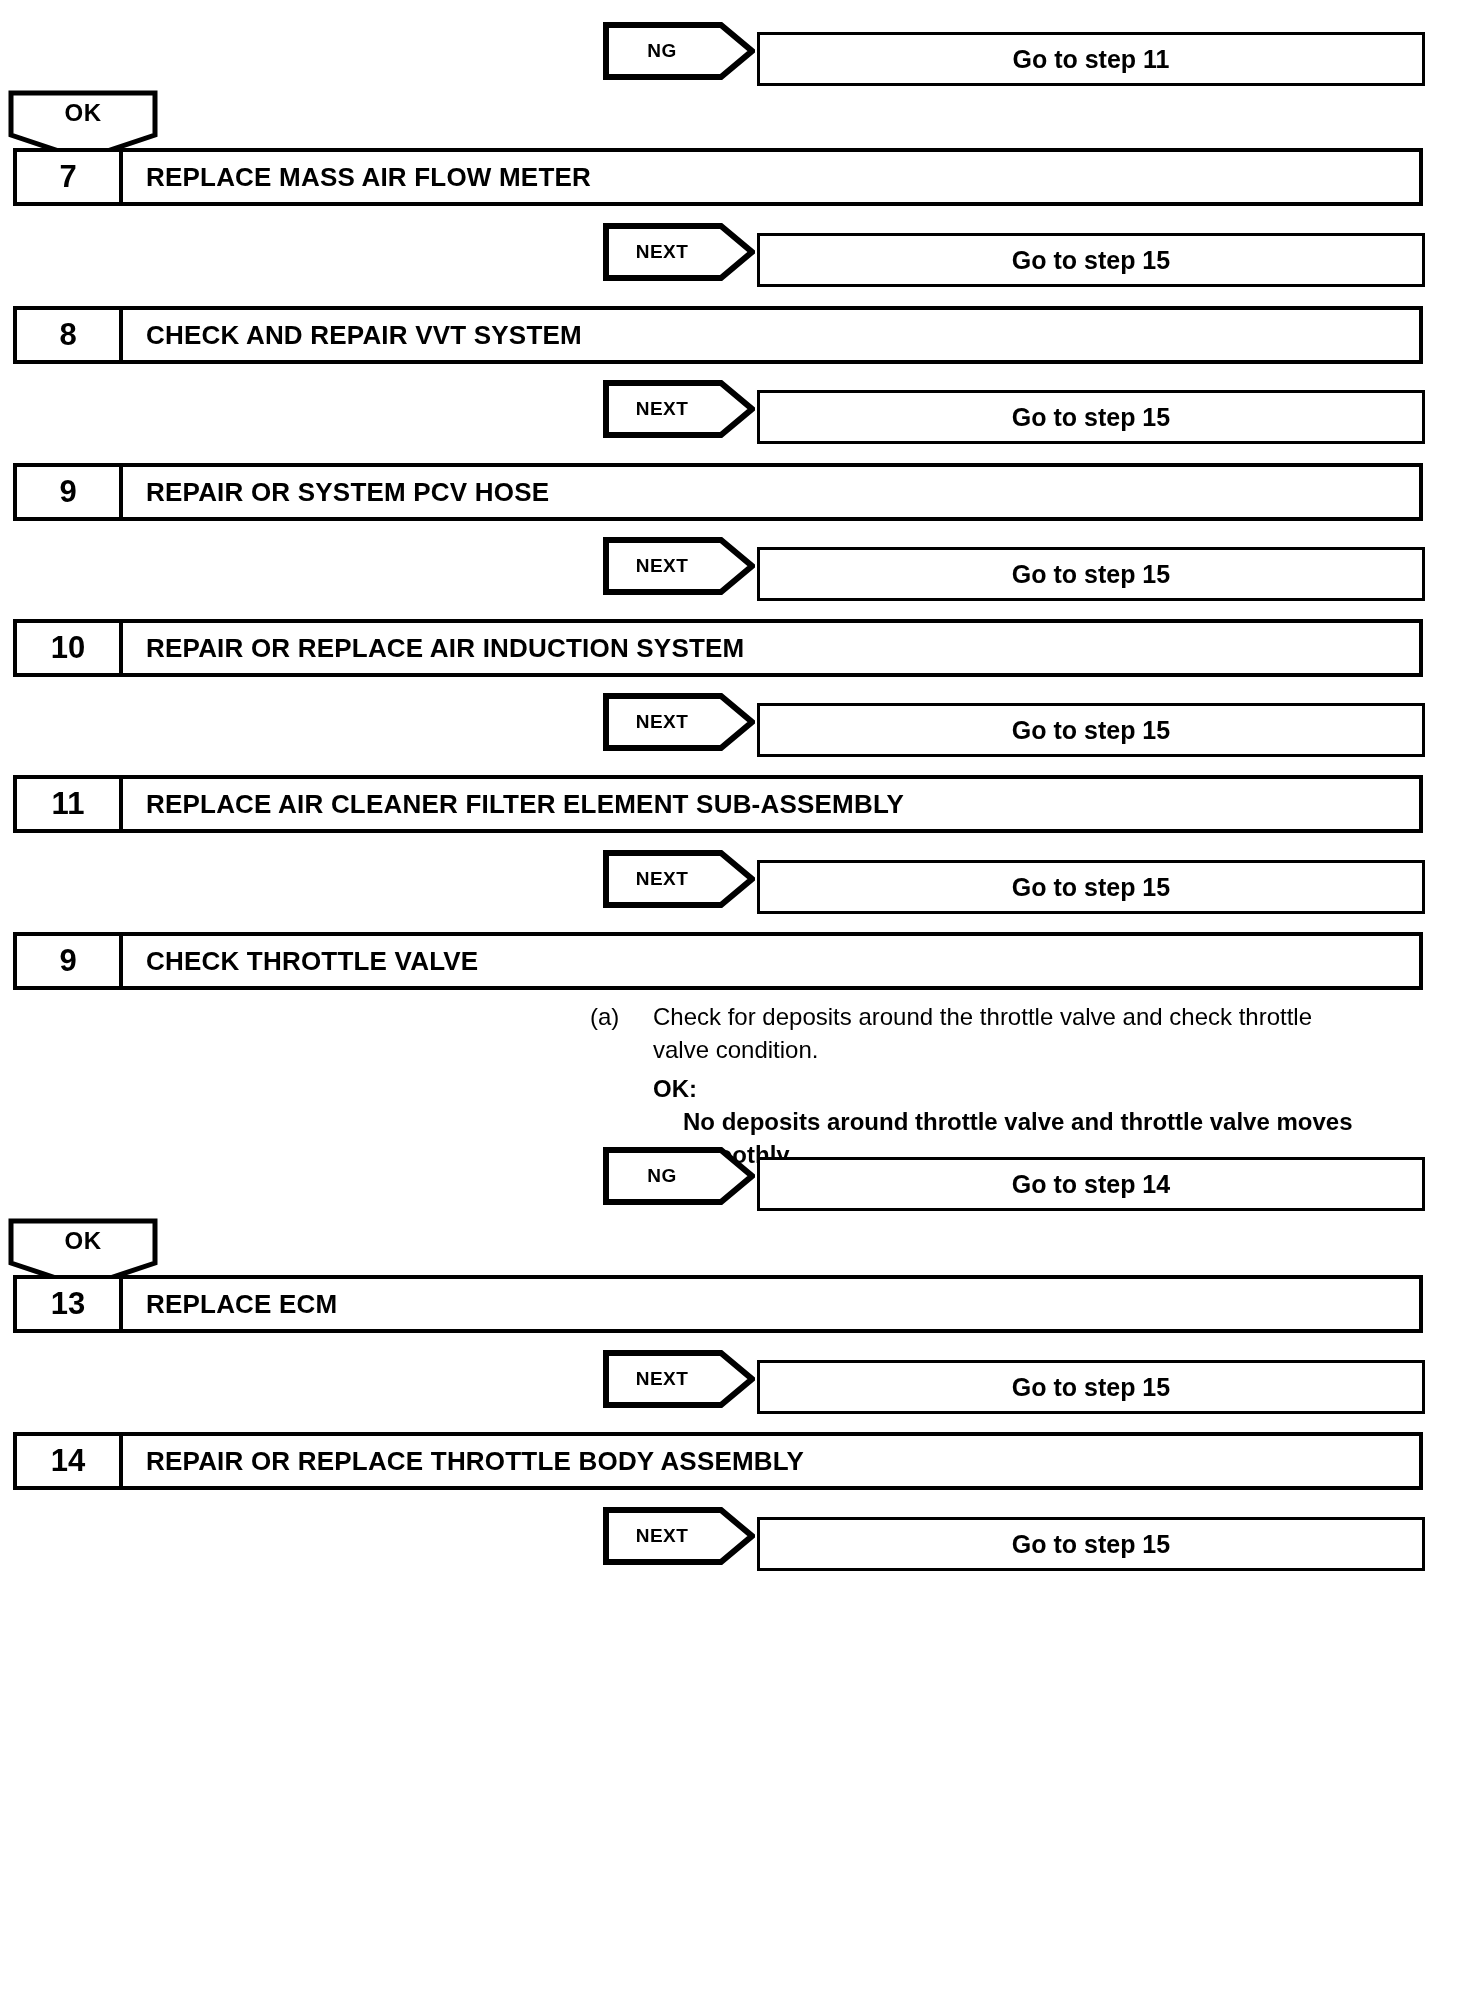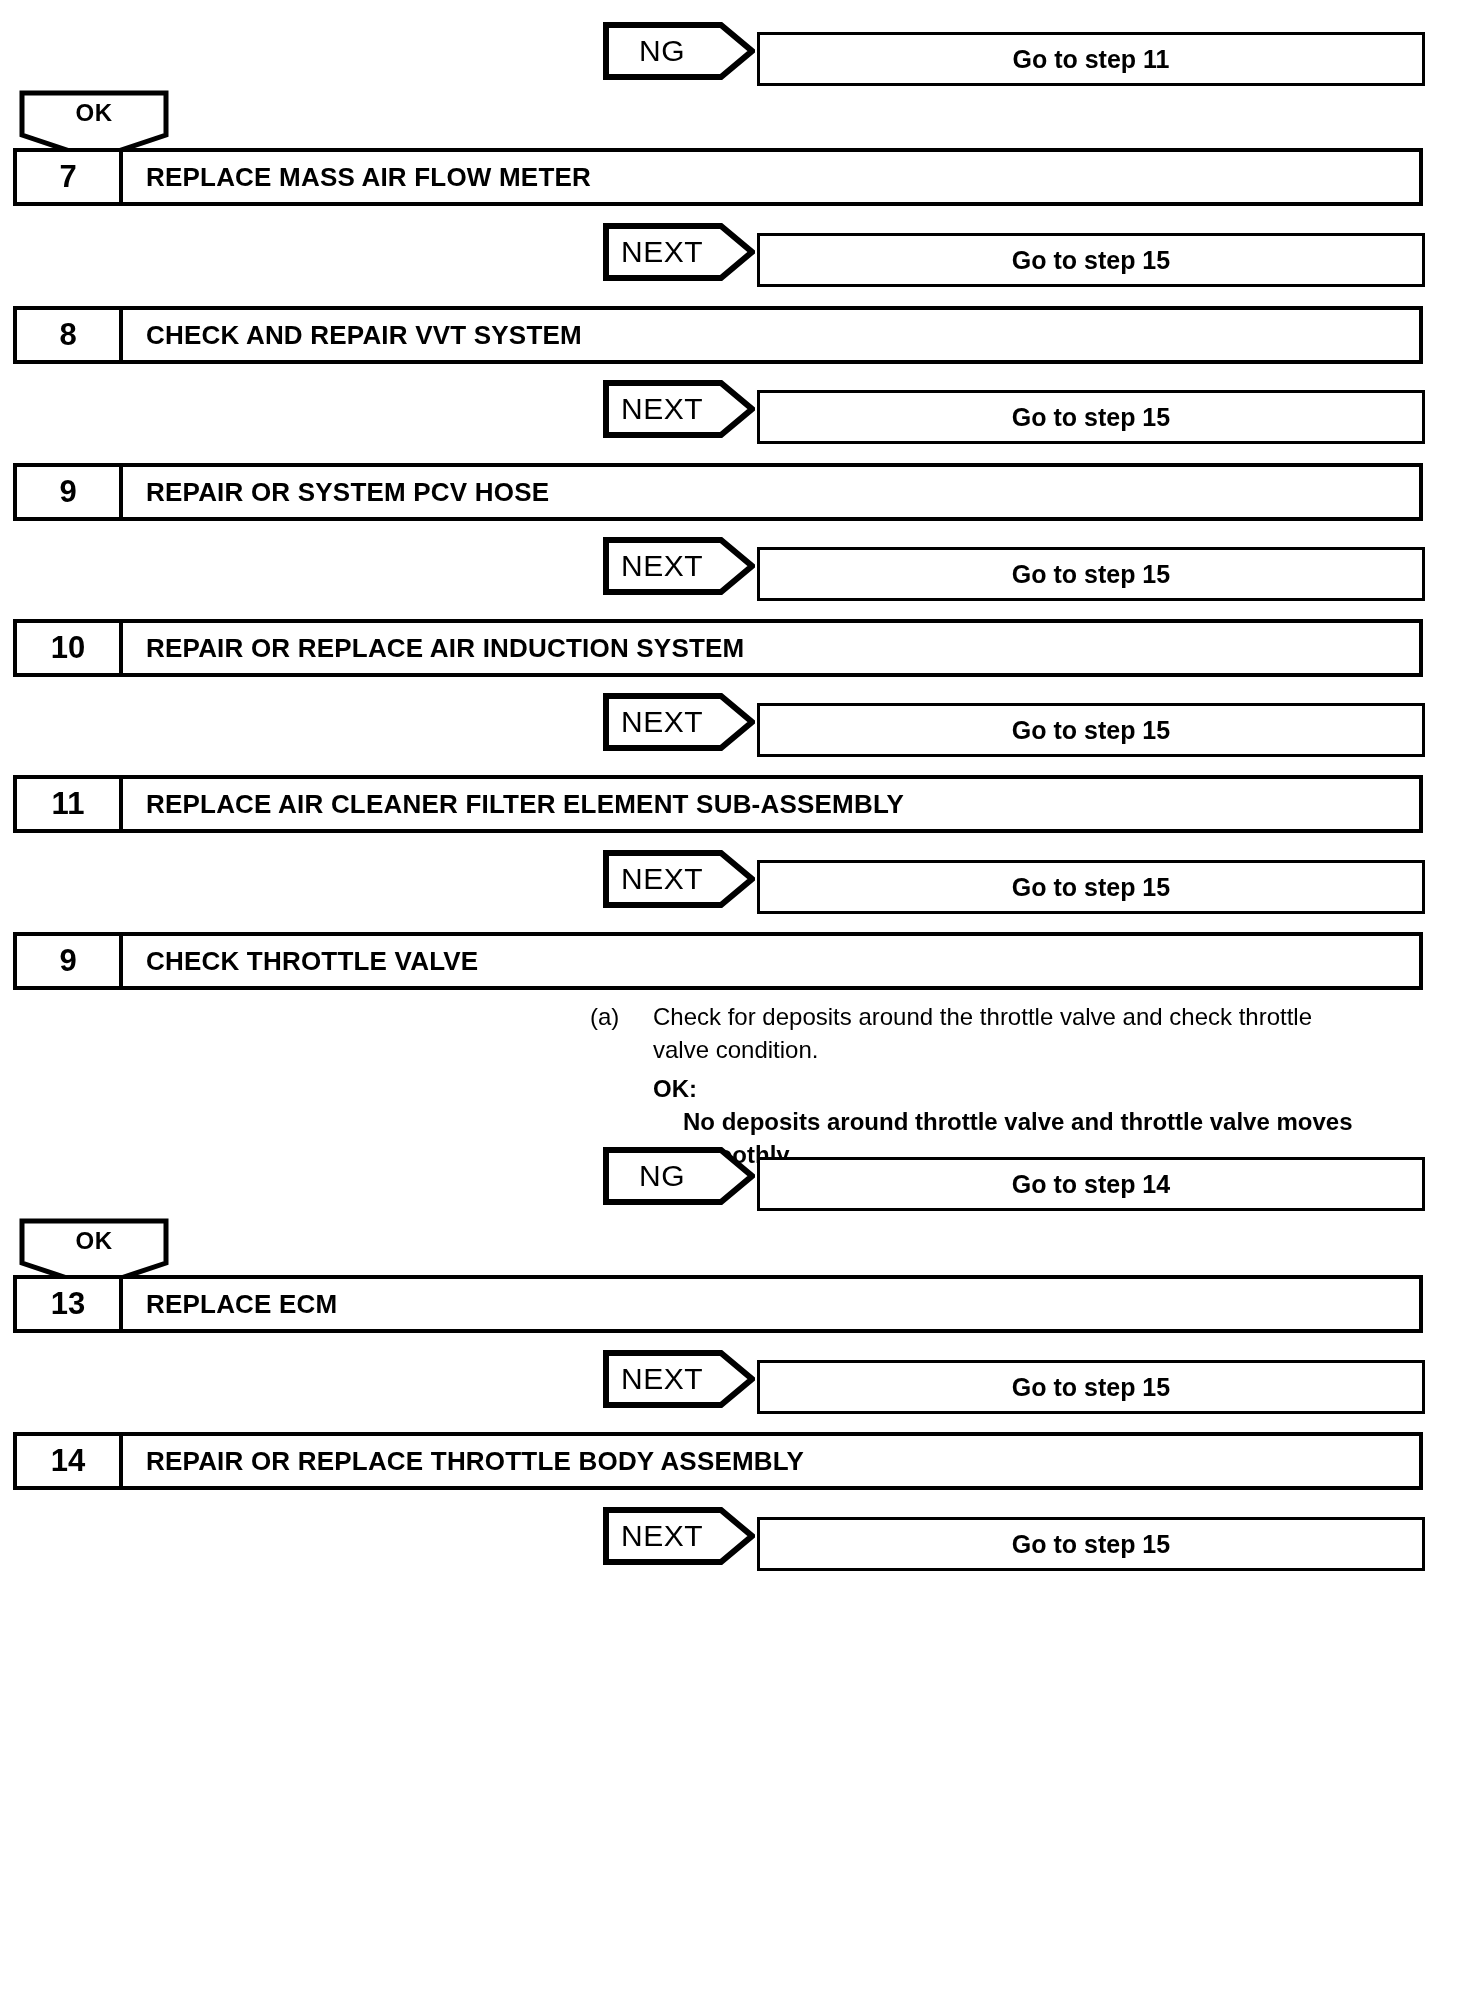--- a/index.html
+++ b/index.html
@@ -75,22 +75,22 @@
   }
   .tag-label {
     position: absolute;
     left: 0;
     top: 0;
     width: 118px;
     height: 58px;
     display: flex;
     align-items: center;
     justify-content: center;
-    font-size: 30px;
-    font-weight: normal;
+    font-size: 19px;
+    font-weight: bold;
     letter-spacing: 0.5px;
   }
   .goto-box {
     position: absolute;
     left: 757px;
     top: 2px;
     width: 668px;
     height: 54px;
     box-sizing: border-box;
     border: 3px solid #000;
@@ -99,21 +99,21 @@
     justify-content: center;
     font-size: 25px;
     font-weight: bold;
     background: #fff;
     margin-top: 8px;
   }
 
   
   .ok-pent {
     position: absolute;
-    left: 19px;
+    left: 8px;
     width: 150px;
     height: 72px;
   }
   .ok-pent svg { display: block; }
   .ok-pent .ok-label {
     position: absolute;
     left: 0;
     top: 0;
     width: 150px;
     height: 46px;

